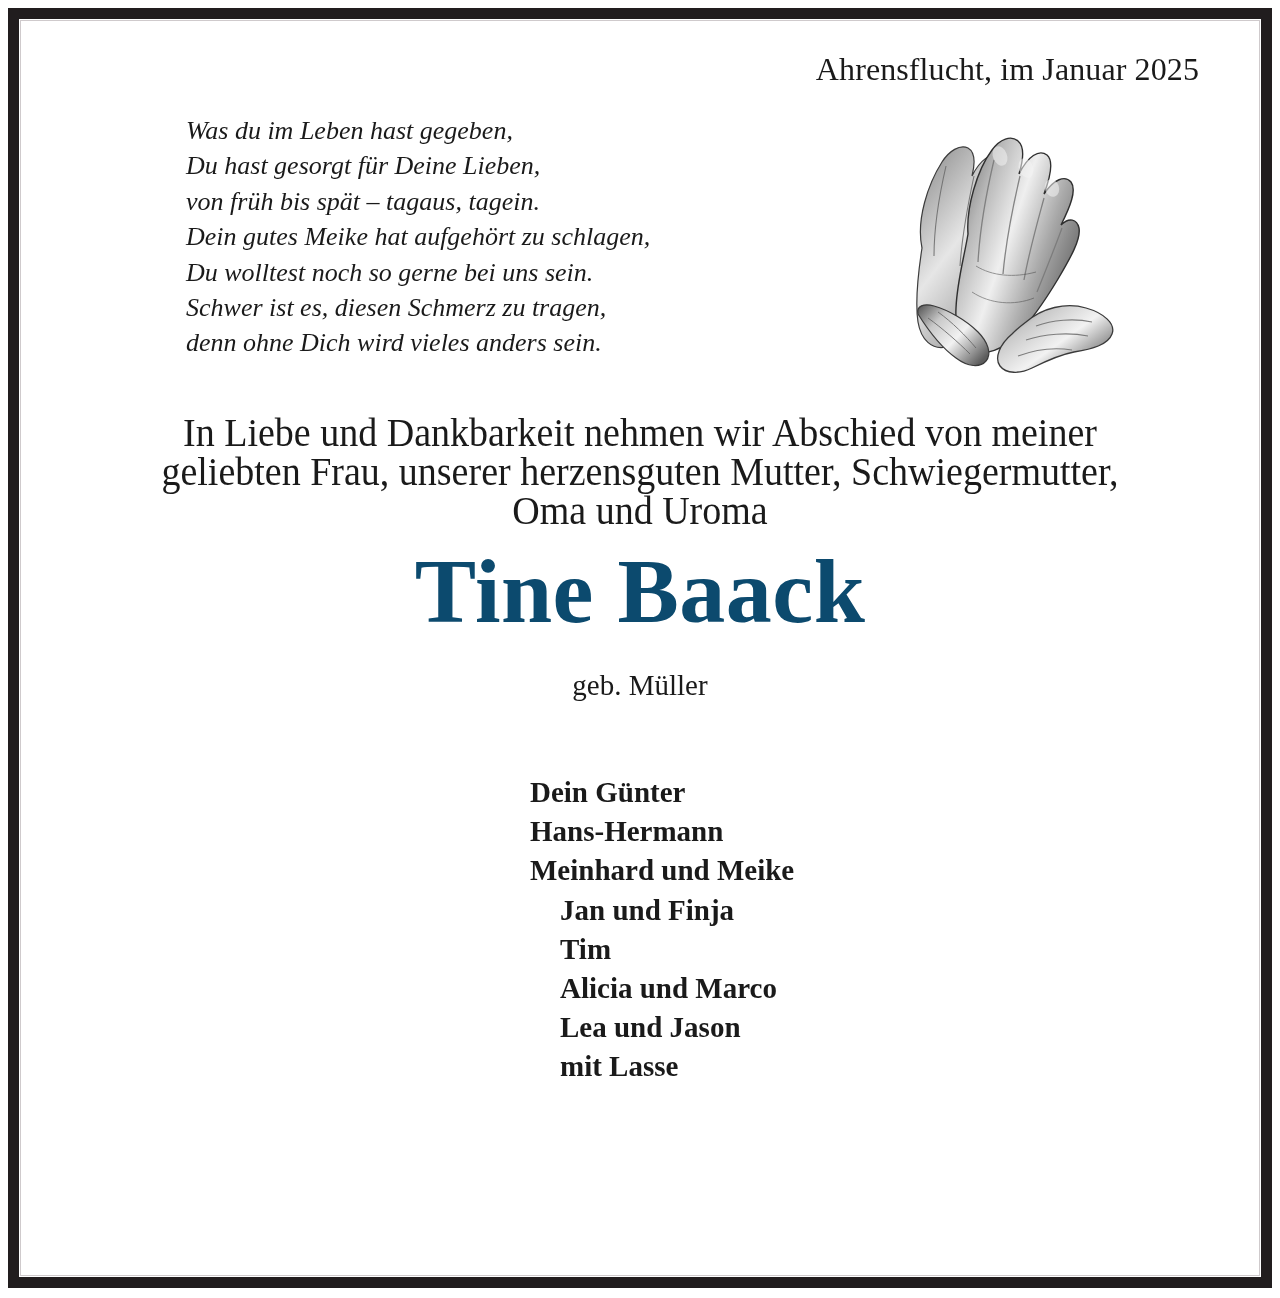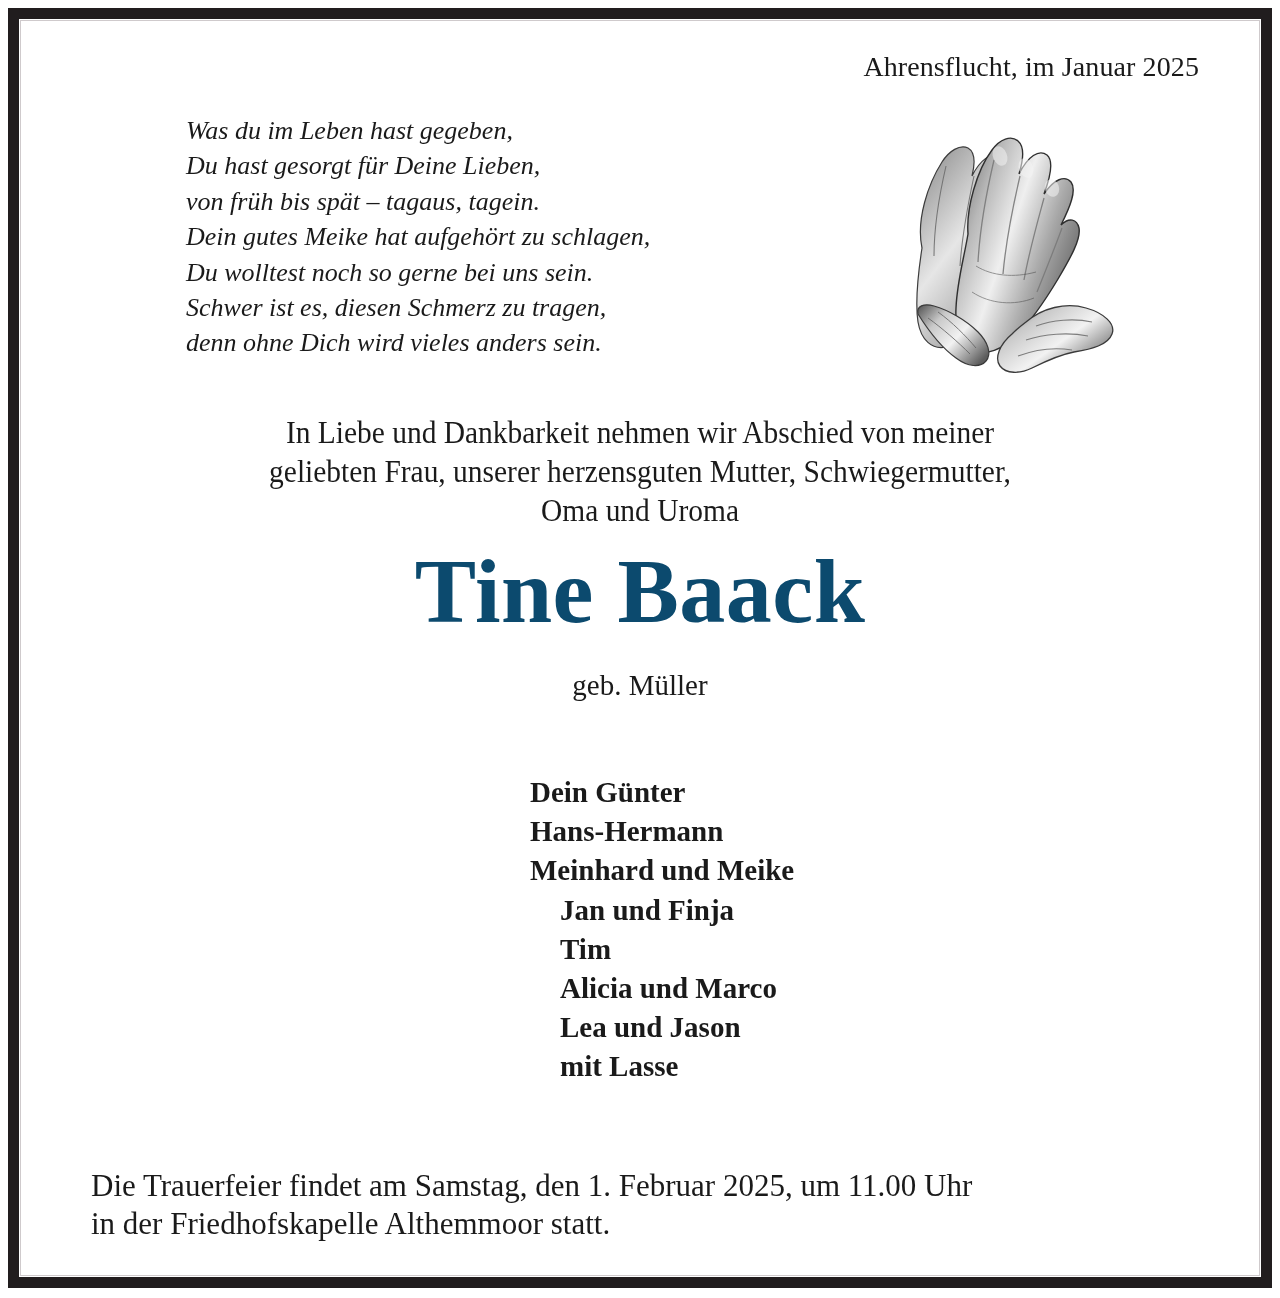--- a/index.html
+++ b/index.html
@@ -44,21 +44,21 @@
     right: 21px;
     bottom: 23px;
     box-sizing: border-box;
   }
 
   
   .place-line {
     position: absolute;
     right: 60px;
     top: 30px;
-    font-size: 28px;
+    font-size: 32px;
     letter-spacing: 0.1px;
     white-space: nowrap;
   }
 
   
   .poem {
     position: absolute;
     left: 165px;
     top: 92px;
     font-style: italic;
@@ -78,21 +78,21 @@
   }
   .hands svg { display: block; width: 100%; height: 100%; }
 
   
   .dedication {
     position: absolute;
     left: 0;
     right: 0;
     top: 392px;
     text-align: center;
-    font-size: 31px;
+    font-size: 40px;
     line-height: 39px;
     font-family: "Liberation Serif", "DejaVu Serif", serif;
   }
   .dedication div {
     transform: scaleX(0.95);
   }
 
   
   .name {
     position: absolute;
@@ -263,19 +263,15 @@
       <div>Dein Günter</div>
       <div>Hans-Hermann</div>
       <div>Meinhard und Meike</div>
       <div class="indent">Jan und Finja</div>
       <div class="indent">Tim</div>
       <div class="indent">Alicia und Marco</div>
       <div class="indent">Lea und Jason</div>
       <div class="indent">mit Lasse</div>
     </div>
 
-    <div class="funeral">
-      <div>Die Trauerfeier findet am Samstag, den 1. Februar 2025, um 11.00 Uhr</div>
-      <div>in der Friedhofskapelle Althemmoor statt.</div>
-    </div>
 
   </div>
 </div>
 
 </body></html>

